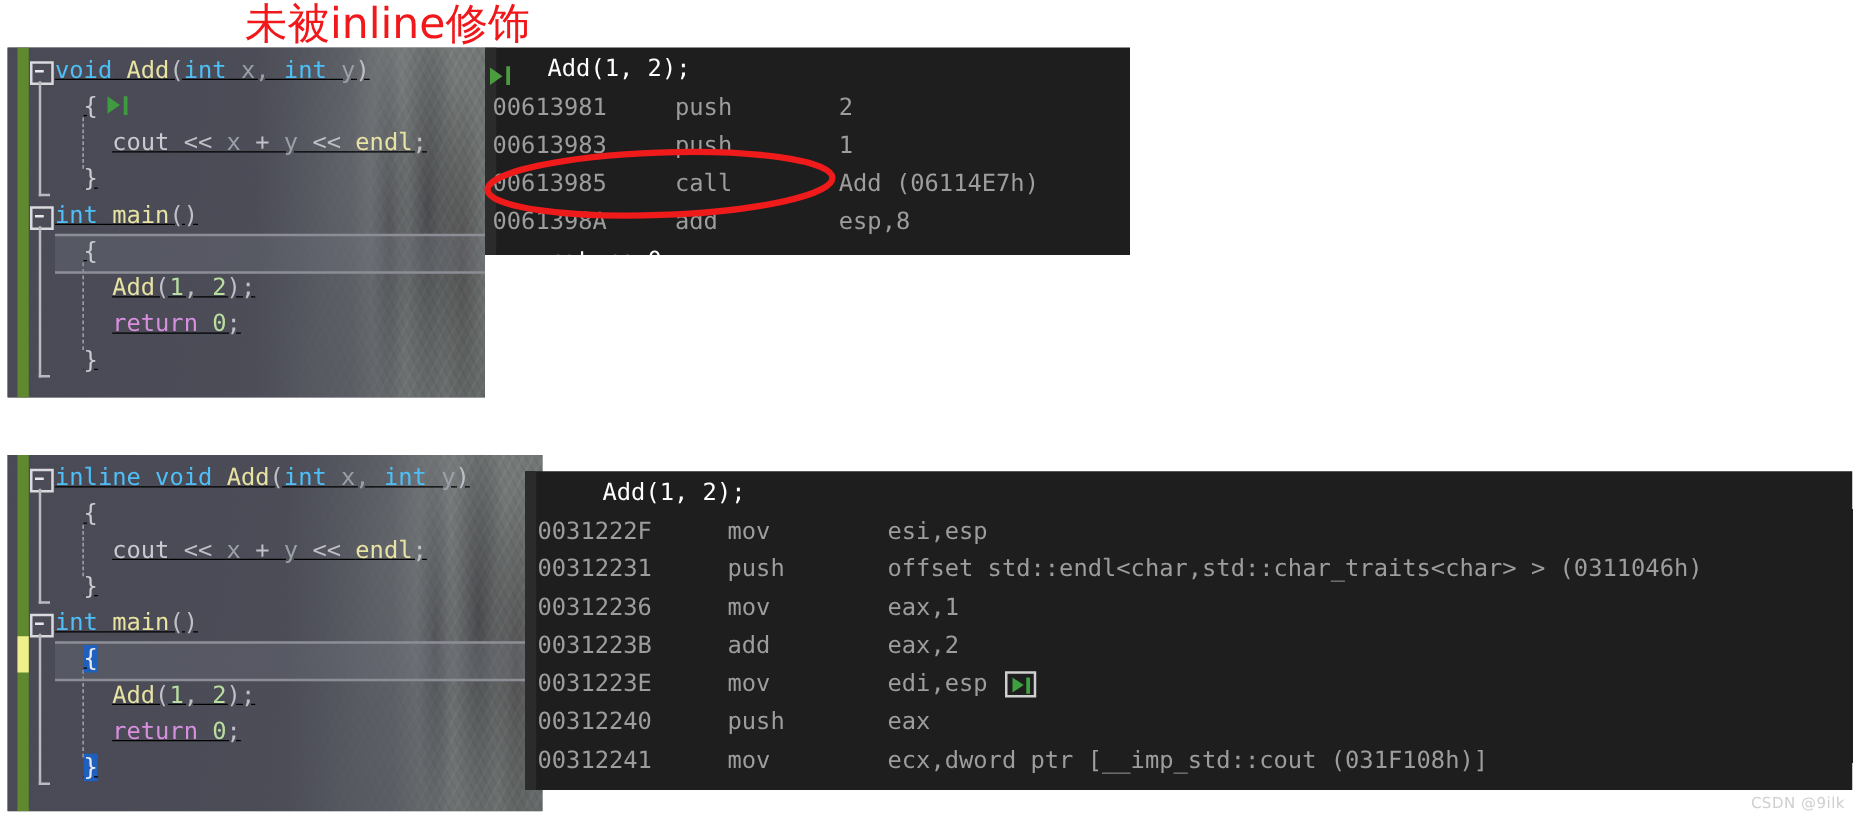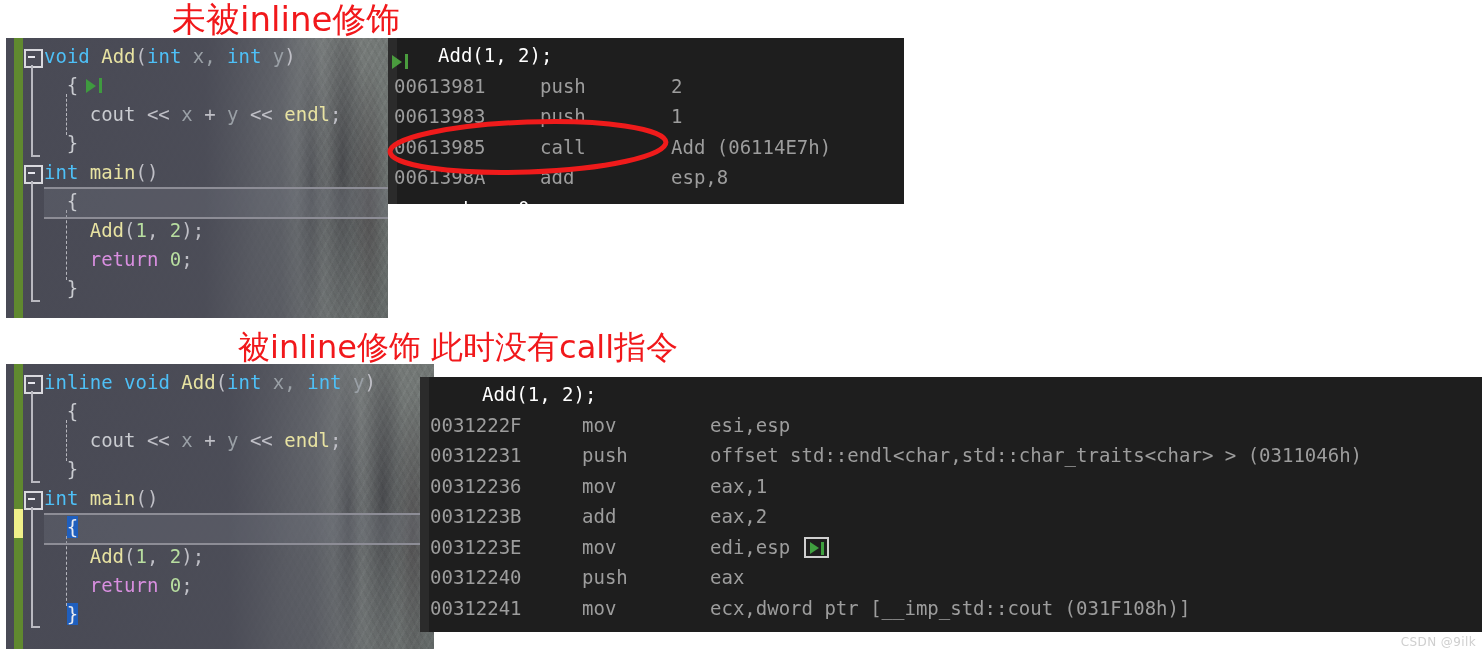--- a/index.html
+++ b/index.html
@@ -14,20 +14,21 @@
 
   
   .caption{
     position:absolute;
     color:#f1181b;
     font-family:"DejaVu Sans","Liberation Sans",sans-serif;
     font-weight:400;
     white-space:nowrap;
     z-index:40;
     line-height:1;
+    margin-left:24px;
   }
   #caption-1{left:172px;top:2px;font-size:34px;}
   #caption-2{left:238px;top:331px;font-size:32px;}
 
   
   .editor{
     position:absolute;
     overflow:hidden;
     background:#5a5c66;
     z-index:10;
@@ -70,21 +71,21 @@
   }
   .code{
     position:absolute;left:0;top:0;right:0;bottom:0;
     z-index:4;
     font-family:"DejaVu Sans Mono","Liberation Mono",monospace;
     font-size:19px;
     line-height:29px;
     white-space:pre;
   }
   .ln{position:relative;height:29px;padding-left:22px;}
-  .ln .txt{position:relative;display:inline-block;}
+  .ln .txt{position:relative;display:inline-block;text-decoration:underline;}
 
   
   .kw   {color:#4ec0f7;}      
   .fn   {color:#e8e3a2;}      
   .punct{color:#bfbfc6;}
   .ident{color:#9aa0a6;}
   .num  {color:#b8dea0;}
   .ret  {color:#d98fe0;text-align:center;}
   .obj  {color:#c9cbd0;}
   .endl {color:#e8e3a2;}
@@ -219,21 +220,20 @@
 
   <div class="disasm" id="disasm-top" style="left:388px;top:38px;width:516px;height:166px;">
     <div class="scrollrail"></div>
     <div id="disasm-top-body" style="position:absolute;left:0;top:0;right:0;bottom:0;"><div class="drow srcline" style="position: absolute; top: 2px; left: 0px; right: 0px;"><span class="mark"><span class="tri"></span><span class="bar"></span></span><span style="position:absolute;left:50px;">Add(1, 2);</span></div><div class="drow" style="position: absolute; top: 32.5px; left: 0px; right: 0px;"><span class="addr" style="left: 6px;">00613981</span><span class="mn" style="left: 128px;">push</span><span class="ops" style="left: 283px;">2</span></div><div class="drow" style="position: absolute; top: 63px; left: 0px; right: 0px;"><span class="addr" style="left: 6px;">00613983</span><span class="mn" style="left: 128px;">push</span><span class="ops" style="left: 283px;">1</span></div><div class="drow" style="position: absolute; top: 93.5px; left: 0px; right: 0px;"><span class="addr" style="left: 6px;">00613985</span><span class="mn" style="left: 128px;">call</span><span class="ops" style="left: 283px;">Add (06114E7h)</span></div><div class="drow" style="position: absolute; top: 124px; left: 0px; right: 0px;"><span class="addr" style="left: 6px;">0061398A</span><span class="mn" style="left: 128px;">add</span><span class="ops" style="left: 283px;">esp,8</span></div><div class="drow srcline" style="position: absolute; top: 154.5px; left: 50px;">return 0;</div></div>
   </div>
 
   <svg class="ellipse-svg" id="ellipse-top" width="290" height="60" style="left:383px;top:117px;">
     <ellipse cx="145" cy="30" rx="138" ry="25" fill="none" stroke="#ef1b1b" stroke-width="5" transform="rotate(-2 145 30)"></ellipse>
   </svg>
 
-  <div class="caption" id="caption-2">被inline修饰 此时没有call指令</div>
 
   <div class="editor" id="editor-bottom" style="left:6px;top:364px;width:428px;height:285px;">
     <div class="wallpaper"></div>
     <div class="scrim"></div>
     <div class="gutter-strip">
       <div class="unsaved" style="top:145px;height:29px;"></div>
     </div>
     <div class="code" id="code-bottom" style="padding-top: 4px;"><div class="ln" style="height: 29px;"><span class="txt" style="margin-left: 16px;"><span class="kw">inline</span><span class="punct"> </span><span class="kw">void</span><span class="punct"> </span><span class="fn">Add</span><span class="punct">(</span><span class="kw">int</span><span class="ident"> x, </span><span class="kw">int</span><span class="ident"> y</span><span class="punct">)</span></span></div><div class="ln" style="height: 29px;"><span class="txt" style="margin-left: 38.86px;"><span class="brace">{</span></span></div><div class="ln" style="height: 29px;"><span class="txt" style="margin-left: 61.72px;"><span class="obj">cout</span><span class="punct"> &lt;&lt; </span><span class="ident">x</span><span class="punct"> + </span><span class="ident">y</span><span class="punct"> &lt;&lt; </span><span class="endl">endl</span><span class="punct">;</span></span></div><div class="ln" style="height: 29px;"><span class="txt" style="margin-left: 38.86px;"><span class="brace">}</span></span></div><div class="ln" style="height: 29px;"><span class="txt" style="margin-left: 16px;"><span class="kw">int</span><span class="punct"> </span><span class="fn">main</span><span class="punct">()</span></span></div><div class="ln" style="height: 29px;"><span class="txt" style="margin-left: 38.86px;"><span class="sel">{</span></span></div><div class="ln" style="height: 29px;"><span class="txt" style="margin-left: 61.72px;"><span class="fn">Add</span><span class="punct">(</span><span class="num">1</span><span class="punct">, </span><span class="num">2</span><span class="punct">);</span></span></div><div class="ln" style="height: 29px;"><span class="txt" style="margin-left: 61.72px;"><span class="ret">return</span><span class="punct"> </span><span class="num">0</span><span class="punct">;</span></span></div><div class="ln" style="height: 29px;"><span class="txt" style="margin-left: 38.86px;"><span class="sel">}</span></span></div></div>
   <div class="collapse" style="top: 11px;"></div>
       <div class="collapse" style="top: 127px;"></div>

